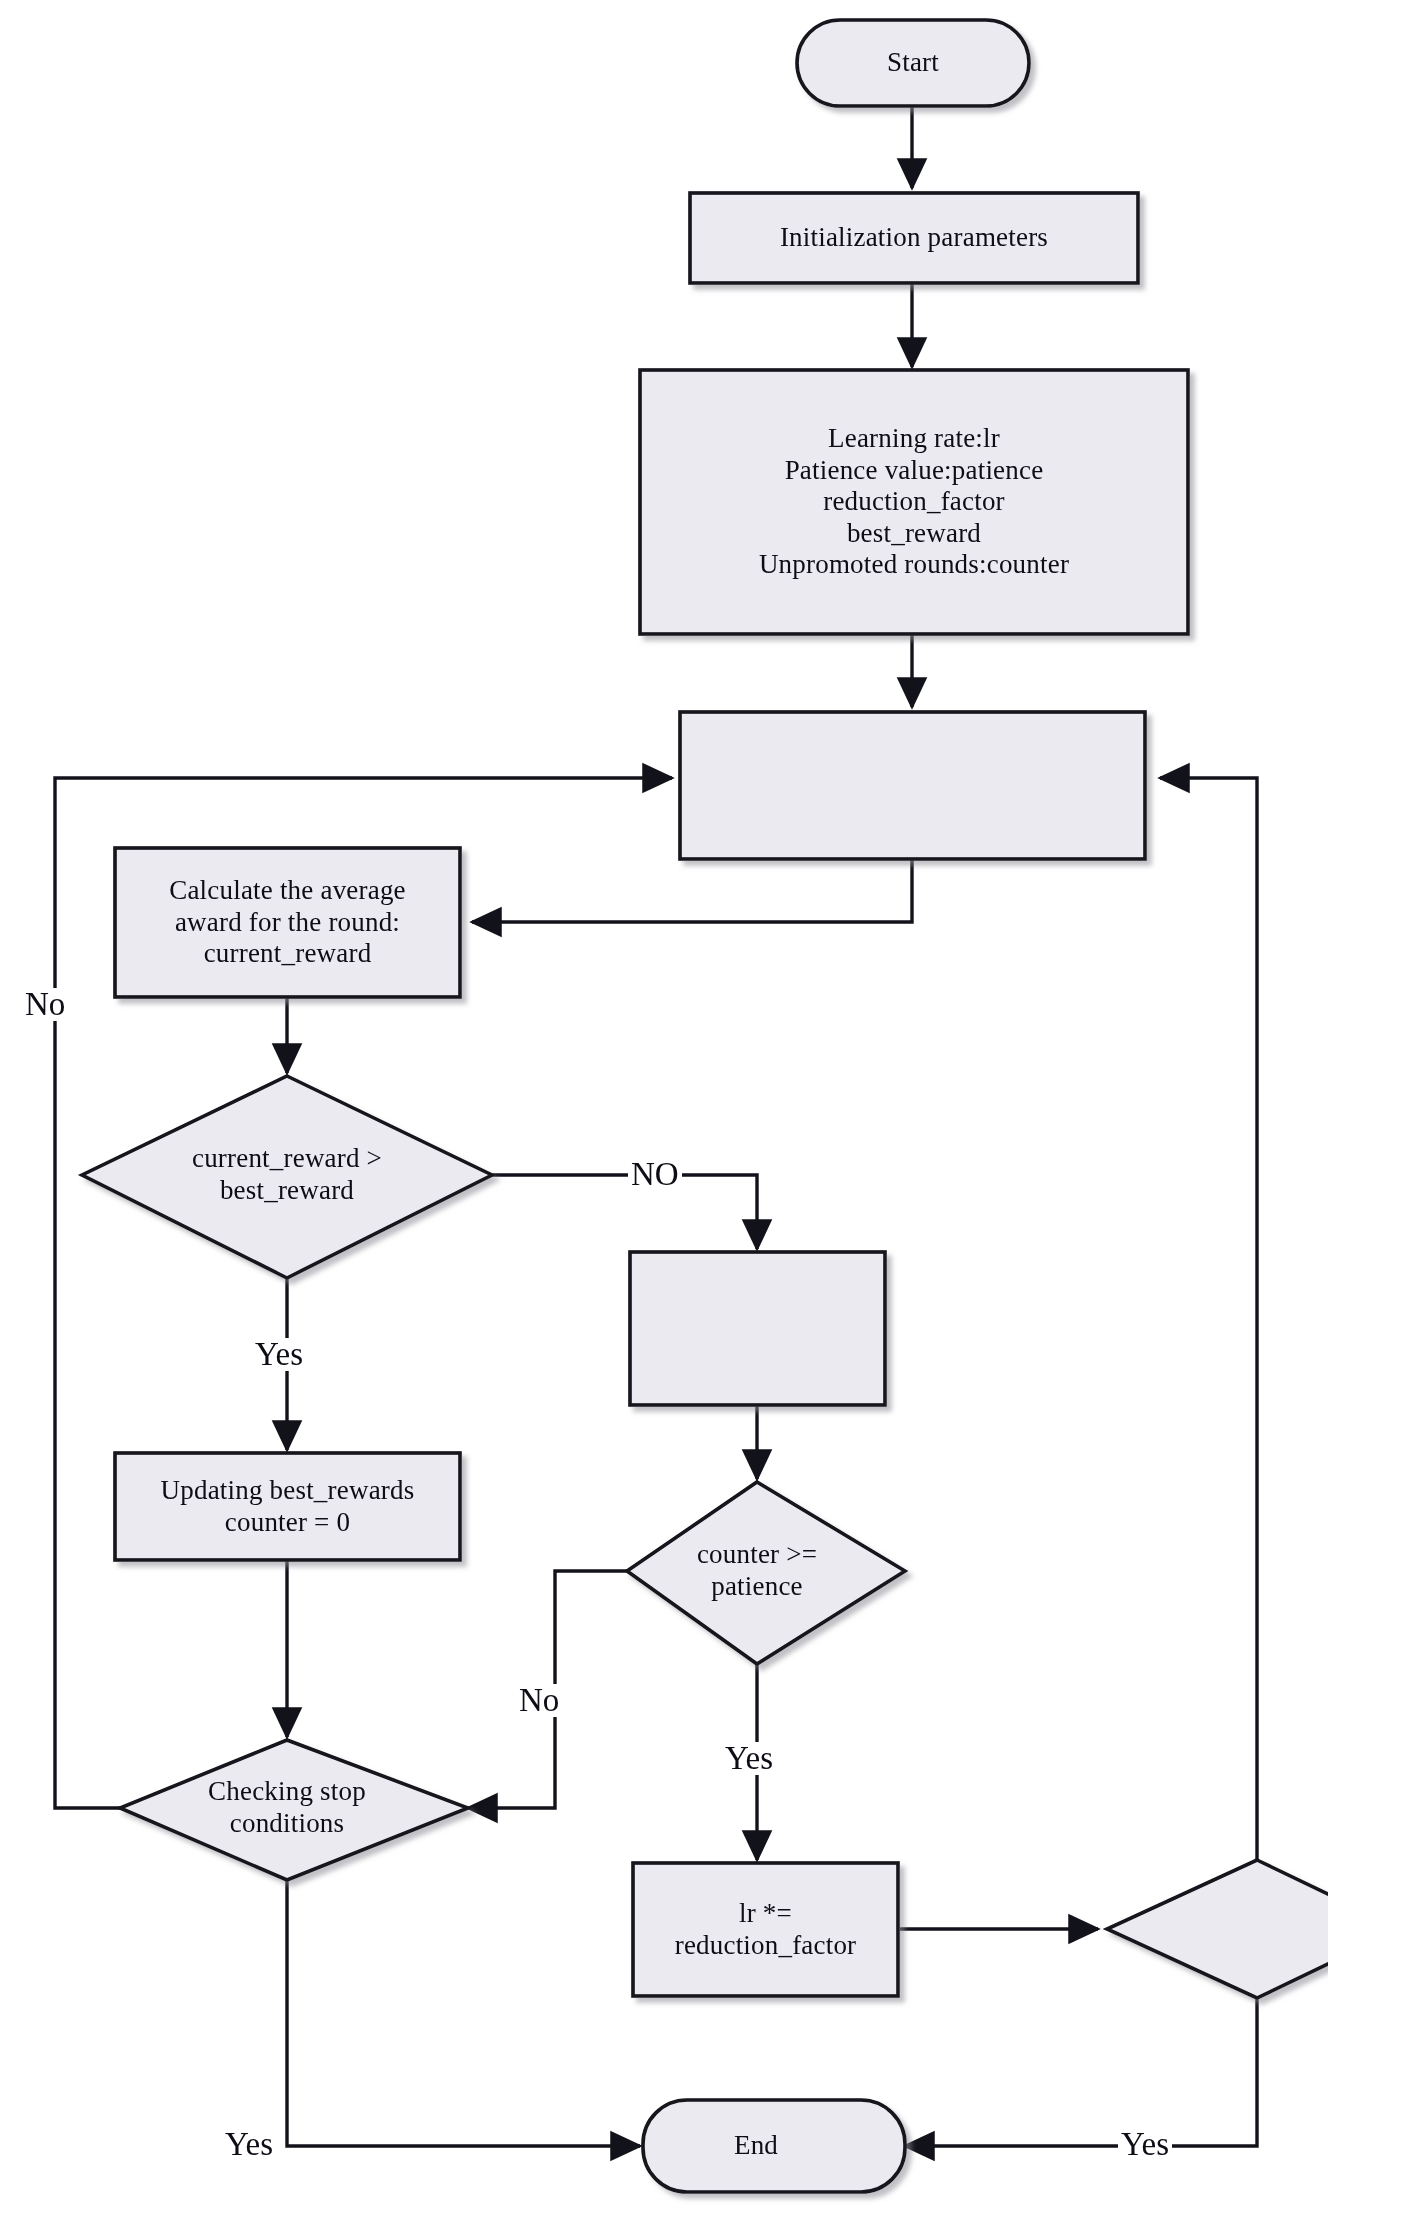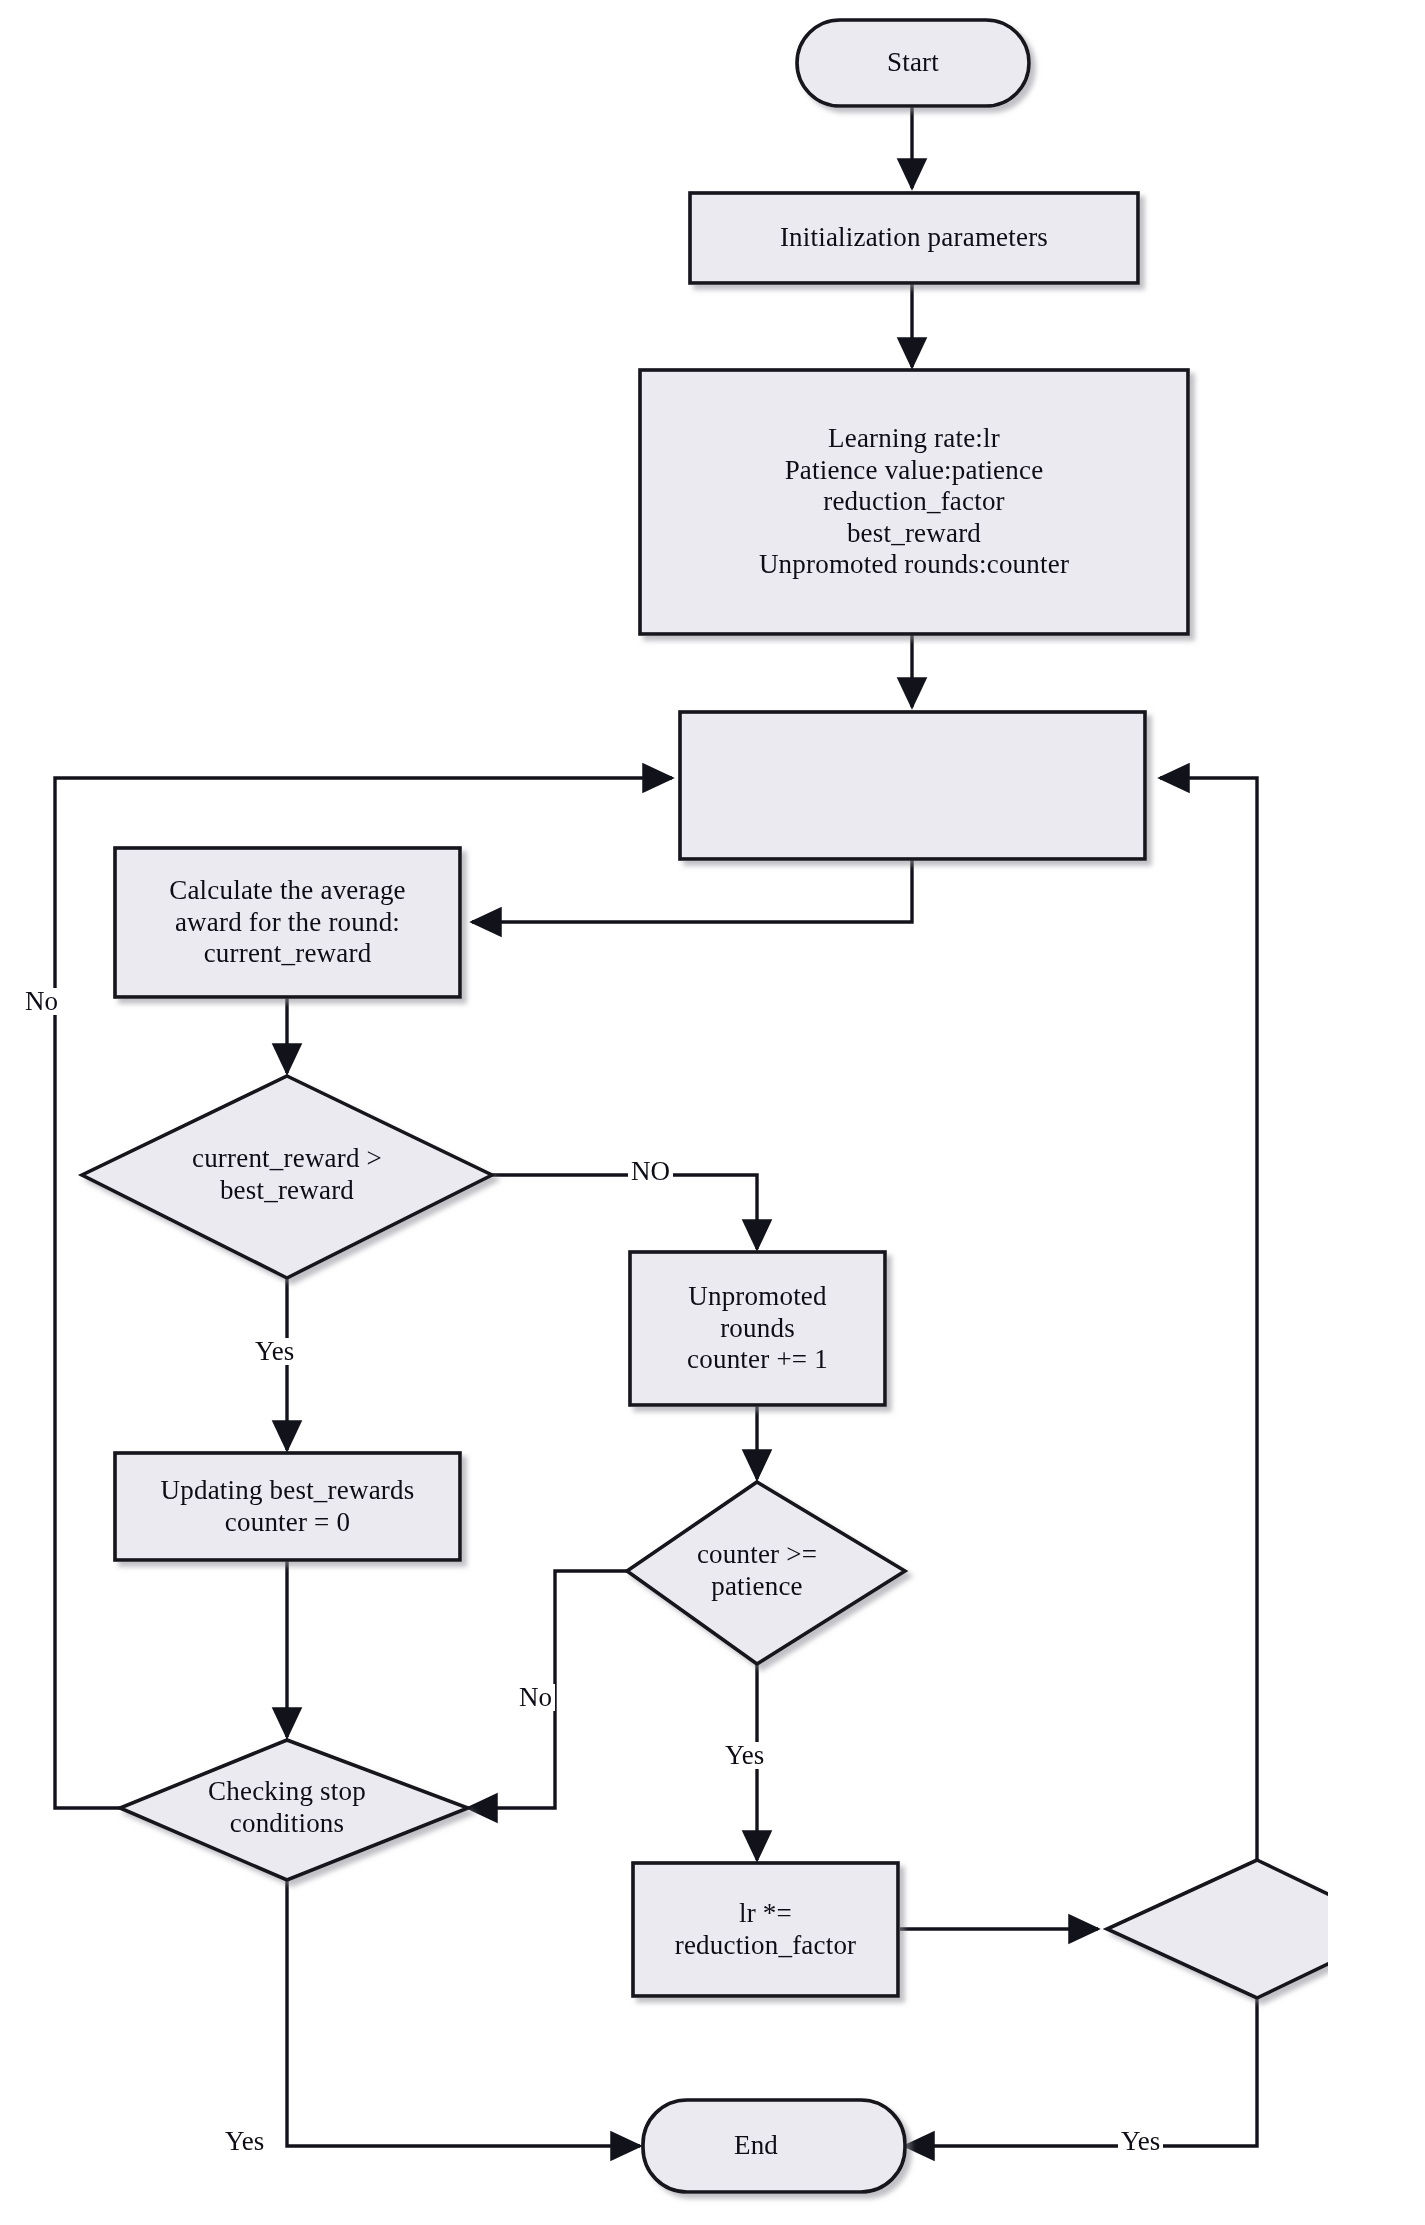--- a/index.html
+++ b/index.html
@@ -31,21 +31,21 @@
     color: #0d0d16;
     font-size: 27px;
     line-height: 1.17;
     letter-spacing: 0.2px;
     pointer-events: none;
     white-space: pre-line;
   }
   .edge-label {
     position: absolute;
     color: #0d0d16;
-    font-size: 27px;
+    font-size: 33px;
     line-height: 1;
     background: #ffffff;
     padding: 0 3px;
     white-space: nowrap;
   }
 </style>
 </head>
 <body>
 
 <div id="canvas">
@@ -136,23 +136,20 @@
 Unpromoted rounds:counter</div>
 
 
   <div class="node-text" style="left:115px; top:848px; width:345px; height:149px;">Calculate the average
 award for the round:
 current_reward</div>
 
   <div class="node-text" style="left:112px; top:1112px; width:350px; height:126px;">current_reward &gt;
 best_reward</div>
 
-  <div class="node-text" style="left:630px; top:1252px; width:255px; height:153px;">Unpromoted
-rounds
-counter += 1</div>
 
   <div class="node-text" style="left:115px; top:1453px; width:345px; height:107px;">Updating best_rewards
 counter = 0</div>
 
   <div class="node-text" style="left:645px; top:1512px; width:224px; height:118px;">counter &gt;=
 patience</div>
 
   <div class="node-text" style="left:140px; top:1752px; width:294px; height:112px;">Checking stop
 conditions</div>
 

